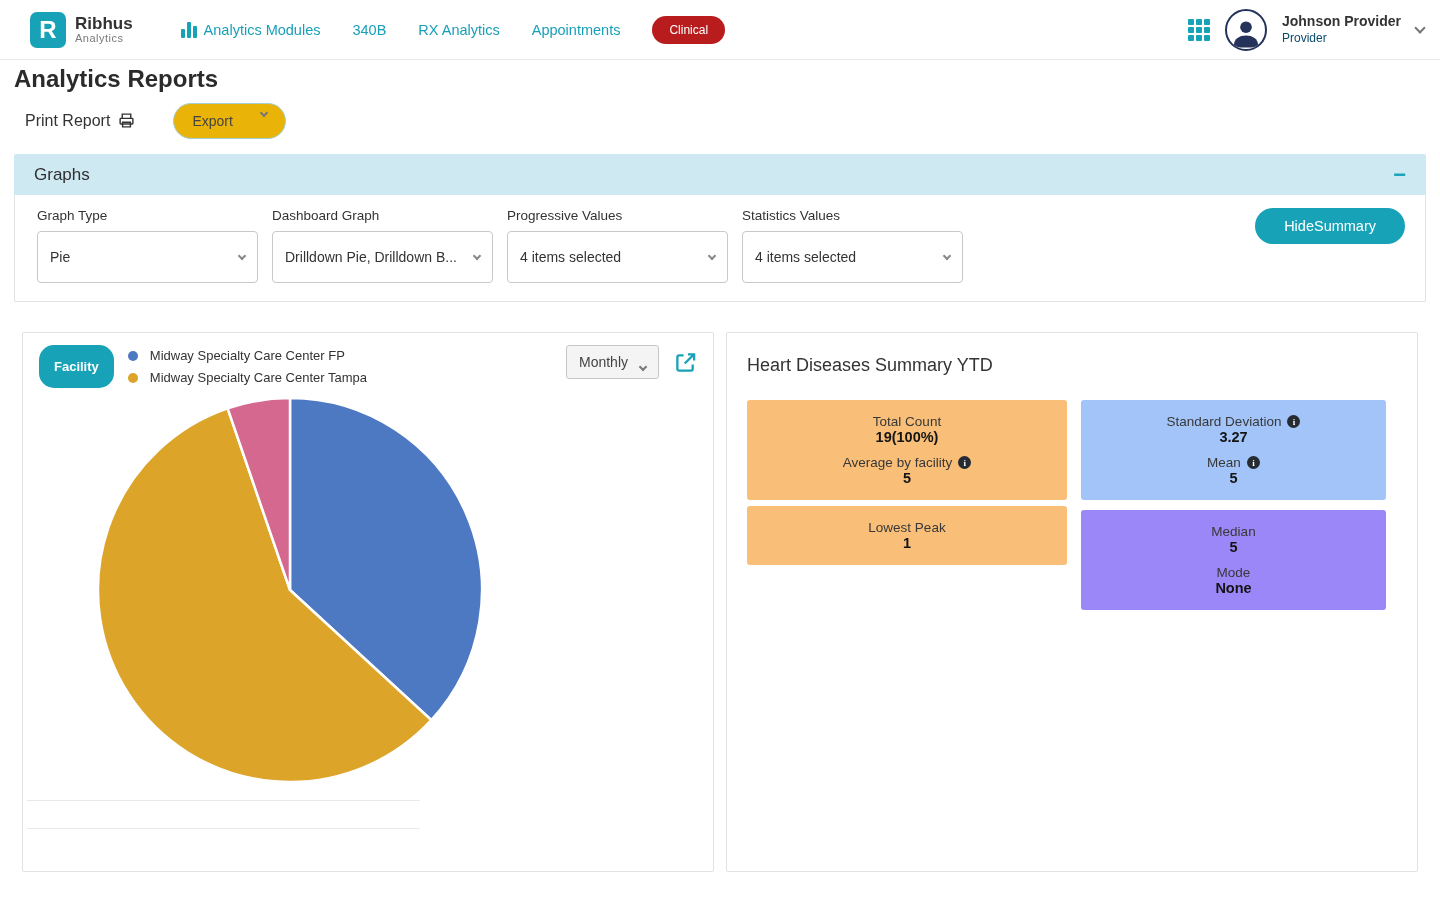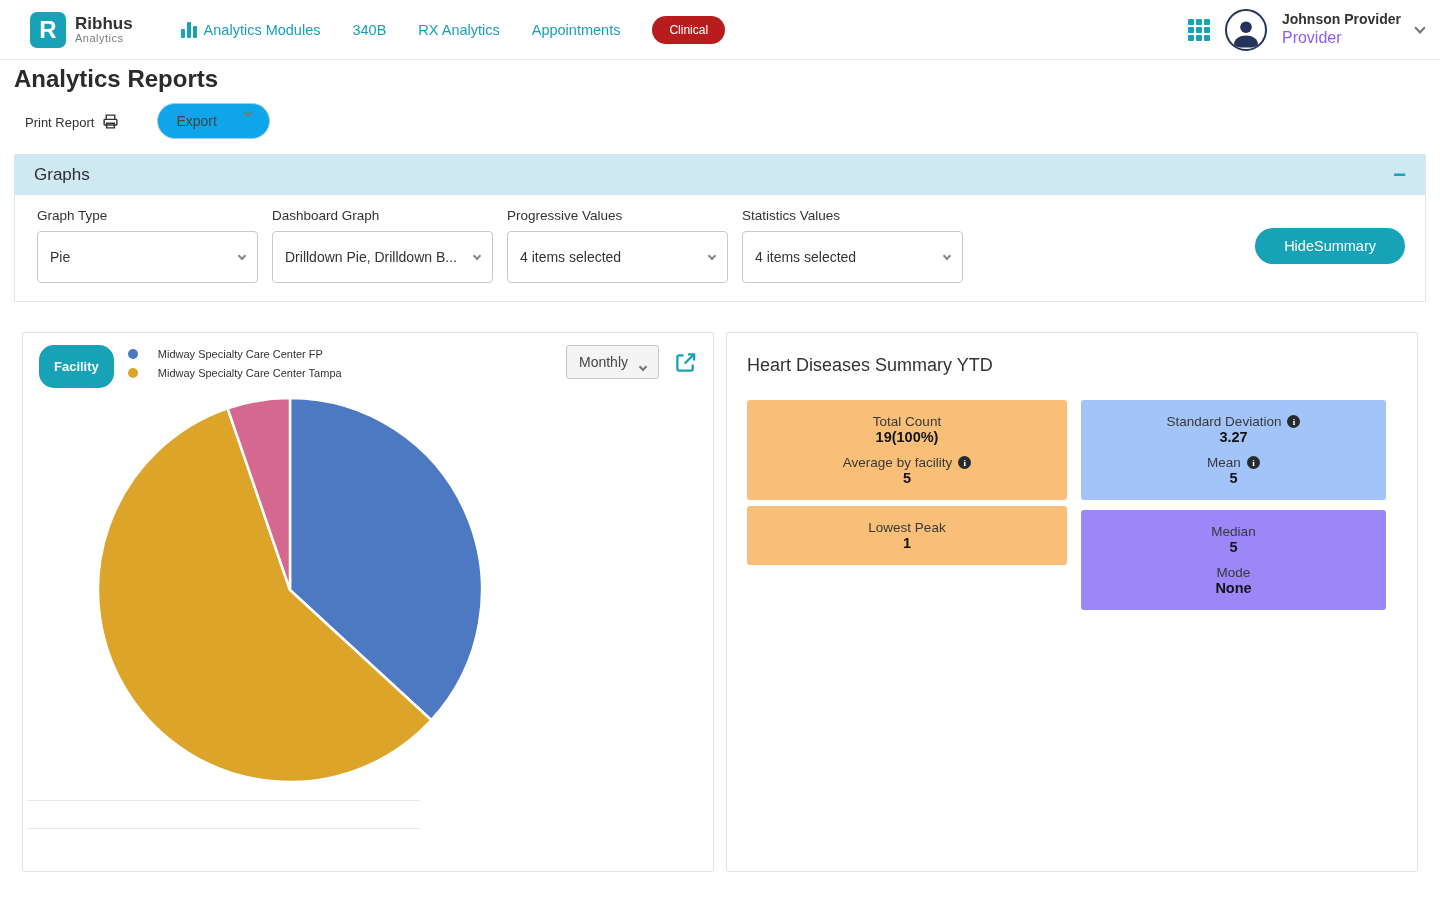--- a/index.html
+++ b/index.html
@@ -23,59 +23,59 @@
   .bars-icon { display:flex; align-items:flex-end; gap:2px; height:16px; }
   .bars-icon i { width:4px; background:#17a2b8; border-radius:1px; display:block; }
   .bars-icon i:nth-child(1){height:9px}.bars-icon i:nth-child(2){height:16px}.bars-icon i:nth-child(3){height:12px}
   .header-right { margin-left:auto; display:flex; align-items:center; gap:15px; }
   .grid-icon { display:grid; grid-template-columns:repeat(3,6px); grid-auto-rows:6px; gap:2px; cursor:pointer; }
   .grid-icon i { background:#17a2b8; border-radius:1px; display:block; }
   .avatar { width:42px; height:42px; border-radius:50%; background:#fff; border:2px solid #25335a;
     display:flex; align-items:flex-end; justify-content:center; overflow:hidden; cursor:pointer; }
   .user-block { display:flex; flex-direction:column; line-height:1.25; }
   .user-name { font-size:14px; font-weight:bold; color:#333; }
-  .user-role { font-size:16px; color:#8b5cf6; }
+  .user-role { font-size:12px; color:#0c4a6e; }
   .chev { width:8px; height:8px; border-right:2px solid #777; border-bottom:2px solid #777;
     transform:rotate(45deg); display:inline-block; margin-top:-3px; }
   .chev.small { width:6px; height:6px; }
 
   
   .page-title { font-size:24px; font-weight:bold; color:#2b2b2b; margin:5px 0 0 14px; }
   .toolbar { display:flex; align-items:center; gap:38px; margin:10px 0 0 25px; }
-  .print-btn { display:flex; align-items:flex-end; gap:8px; font-size:13px; color:#333; cursor:pointer; }
-  .export-btn { display:flex; align-items:flex-start; gap:28px; background:#0ea5e9; font-size:14px; color:#444;
+  .print-btn { display:flex; align-items:flex-start; gap:8px; font-size:16px; color:#333; cursor:pointer; }
+  .export-btn { display:flex; align-items:flex-start; gap:28px; background:#eab308; font-size:14px; color:#444;
     border:1px solid #9fcfdb; border-radius:19px; padding:9px 18px; cursor:pointer; }
 
   
   .graphs-section { margin:15px 14px 0; }
   .graphs-header { background:#cfe9f2; height:41px; display:flex; align-items:center;
     justify-content:space-between; padding:12px 20px; border-radius:2px 2px 0 0; }
   .graphs-title { font-size:17px; color:#2f2f2f; }
   .collapse-glyph { color:#17a2b8; font-size:22px; font-weight:bold; cursor:pointer; line-height:1; }
   .filters { border:1px solid #e3e3e3; border-top:none; background:#fff;
-    padding:13px 20px 18px 8px; display:flex; align-items:center; }
+    padding:13px 20px 18px 8px; display:flex; align-items:flex-start; }
   .filter-group { width:235px; padding-left:14px; }
   .filter-label { font-size:13.5px; color:#333; margin-bottom:8px; }
   .select-box { height:52px; border:1px solid #c9c9c9; border-radius:4px; background:#fff;
     display:flex; align-items:center; justify-content:space-between; padding:0 12px;
     font-size:14px; color:#333; cursor:pointer; white-space:nowrap; overflow:hidden; }
   .select-box .chev { border-color:#888; flex:0 0 auto; margin-left:8px; }
   .hide-summary-btn { margin-left:auto; background:#17a2b8; color:#fff; border:none; height:36px;
     padding:0 29px; border-radius:18px; font-size:14.5px; font-family:inherit; cursor:pointer; }
 
   
   .cards-row { display:flex; gap:12px; margin:30px 22px 0; }
   .card { flex:1; border:1px solid #e2e2e2; border-radius:2px; background:#fff; height:540px; overflow:hidden; }
 
   
   .chart-top { display:flex; align-items:flex-start; padding:12px 16px 0; }
   .facility-pill { background:#17a2b8; color:#fff; font-size:13px; font-weight:bold;
     padding:14px 15px; border-radius:15px; cursor:pointer; flex:0 0 auto; }
   .legend { margin-left:14px; display:flex; flex-direction:column; gap:7px; padding-top:3px; }
-  .legend-item { display:flex; align-items:center; gap:20px; font-size:11px; color:#333; }
+  .legend-item { display:flex; align-items:center; gap:12px; font-size:13px; color:#333; }
   .legend-dot { width:10px; height:10px; border-radius:50%; background:#999; flex:0 0 auto; }
   .chart-top-right { margin-left:auto; display:flex; align-items:center; gap:15px; }
   .period-select { background:#f4f4f4; border:1px solid #c6c6c6; border-radius:3px;
     padding:8px 12px; font-size:14px; color:#444; display:flex; align-items:flex-end; gap:12px; cursor:pointer; }
   .expand-btn { cursor:pointer; display:flex; }
   .pie-wrap { margin:2px 0 0 67px; }
   .pie-underline { border-top:1px solid #e9e9e9; width:393px; margin-left:4px; }
   .u1 { margin-top:6px; } .u2 { margin-top:27px; }
 
   

